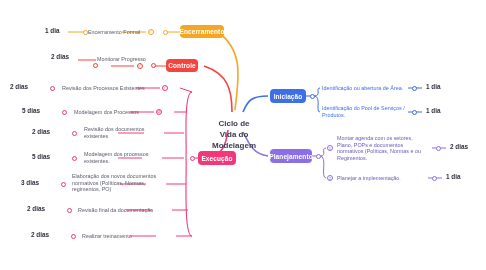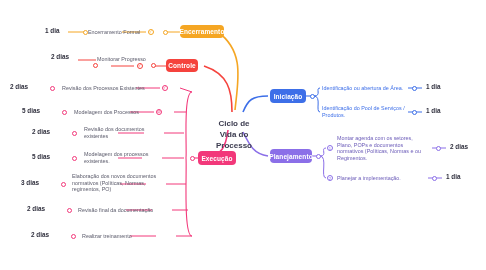--- a/index.html
+++ b/index.html
@@ -143,21 +143,21 @@
 
     <path d="M 311 156 L 320 156" stroke="#8b6fe8" stroke-width="1.1" fill="none"></path>
     <path d="M 320 156 C 328 156 320 148 326 148" stroke="#8b6fe8" stroke-width="1" fill="none"></path>
     <path d="M 320 156 C 328 156 320 178 326 178" stroke="#8b6fe8" stroke-width="1" fill="none"></path>
     <path d="M 432 148 L 446 148" stroke="#8b6fe8" stroke-width="1" fill="none"></path>
     <path d="M 428 178 L 442 178" stroke="#8b6fe8" stroke-width="1" fill="none"></path>
   </svg>
 
   <div class="root-label" style="left:198px; top:118px; width:72px;">Ciclo de
 Vida do
-Processo</div>
+Modelagem</div>
 
   <div class="node-pill" style="left:180px; top:25px; width:44px; height:13px; background:#f5a623;">
     <span>Encerramento</span>
   </div>
   <div class="dot" style="left:163px; top:29.5px; border:1.3px solid #f5a623;"></div>
   <div class="leaf-text" style="left:88px; top:28.5px; width:60px;">Encerramento Formal</div>
   <div class="chk" style="left:148px; top:28.5px; border-color:#f5a623; color:#f5a623;">✓</div>
   <div class="dot" style="left:83px; top:29.5px; border:1.3px solid #f5a623;"></div>
   <div class="dur" style="left:45px; top:27px;">1 dia</div>
 

